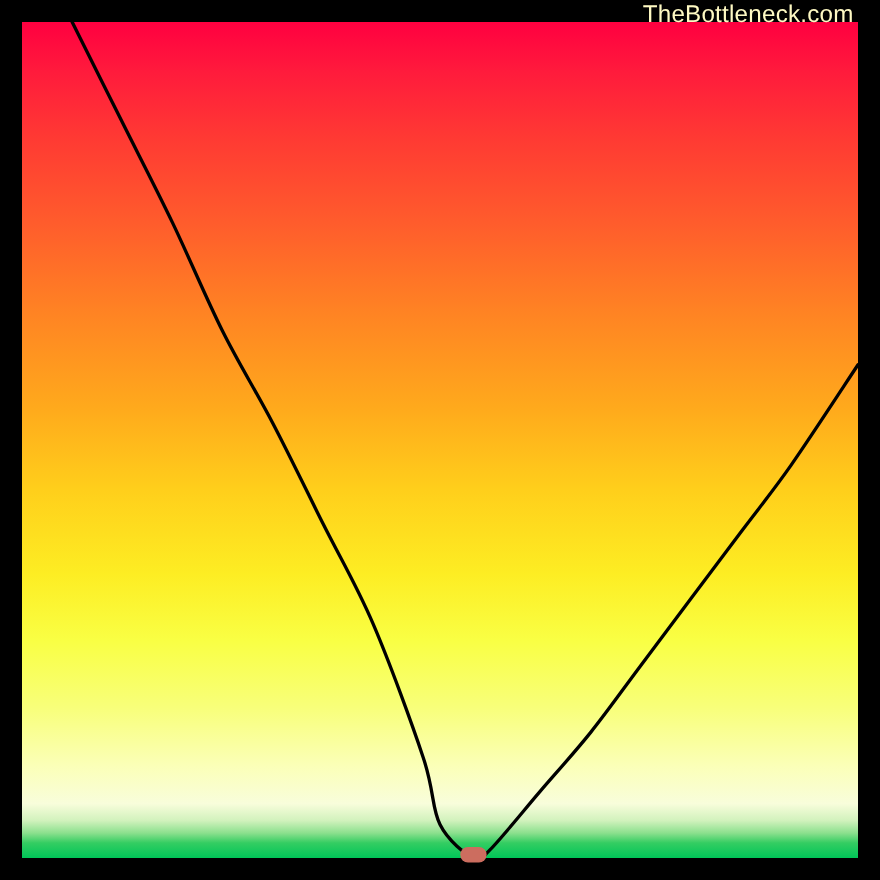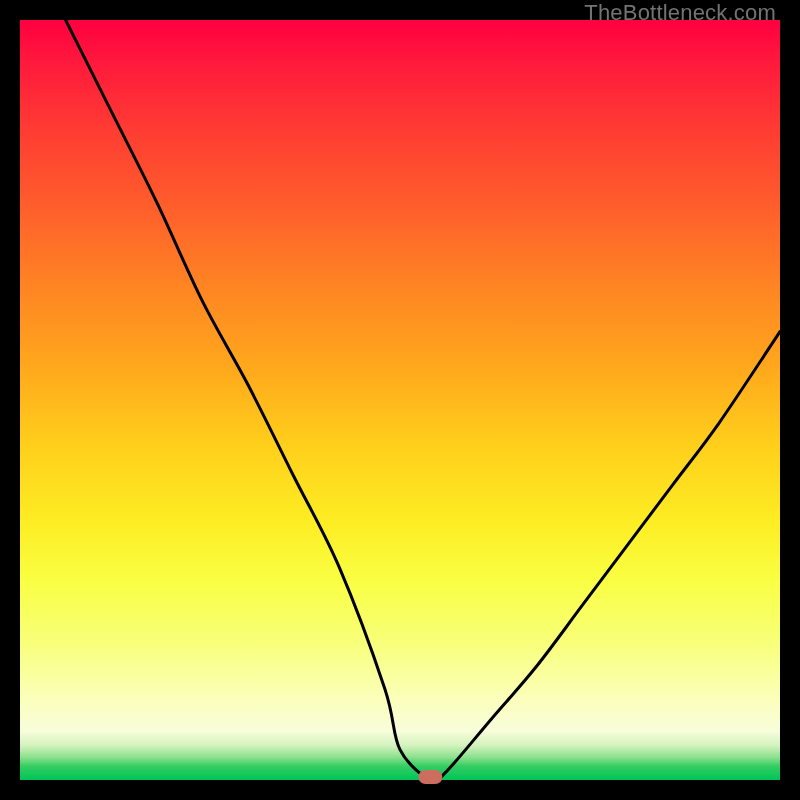--- a/index.html
+++ b/index.html
@@ -56,21 +56,21 @@
   }
 
   .marker {
     fill: #cc6d5f;
   }
 
   .watermark {
     position: absolute;
     top: 0;
     right: 24px;
-    color: #737373;
+    color: #fef9c3;
     font-size: 22px;
     font-weight: 400;
     letter-spacing: 0.2px;
   }
 </style>
 </head>
 <body>
 
 <div class="canvas">
 

